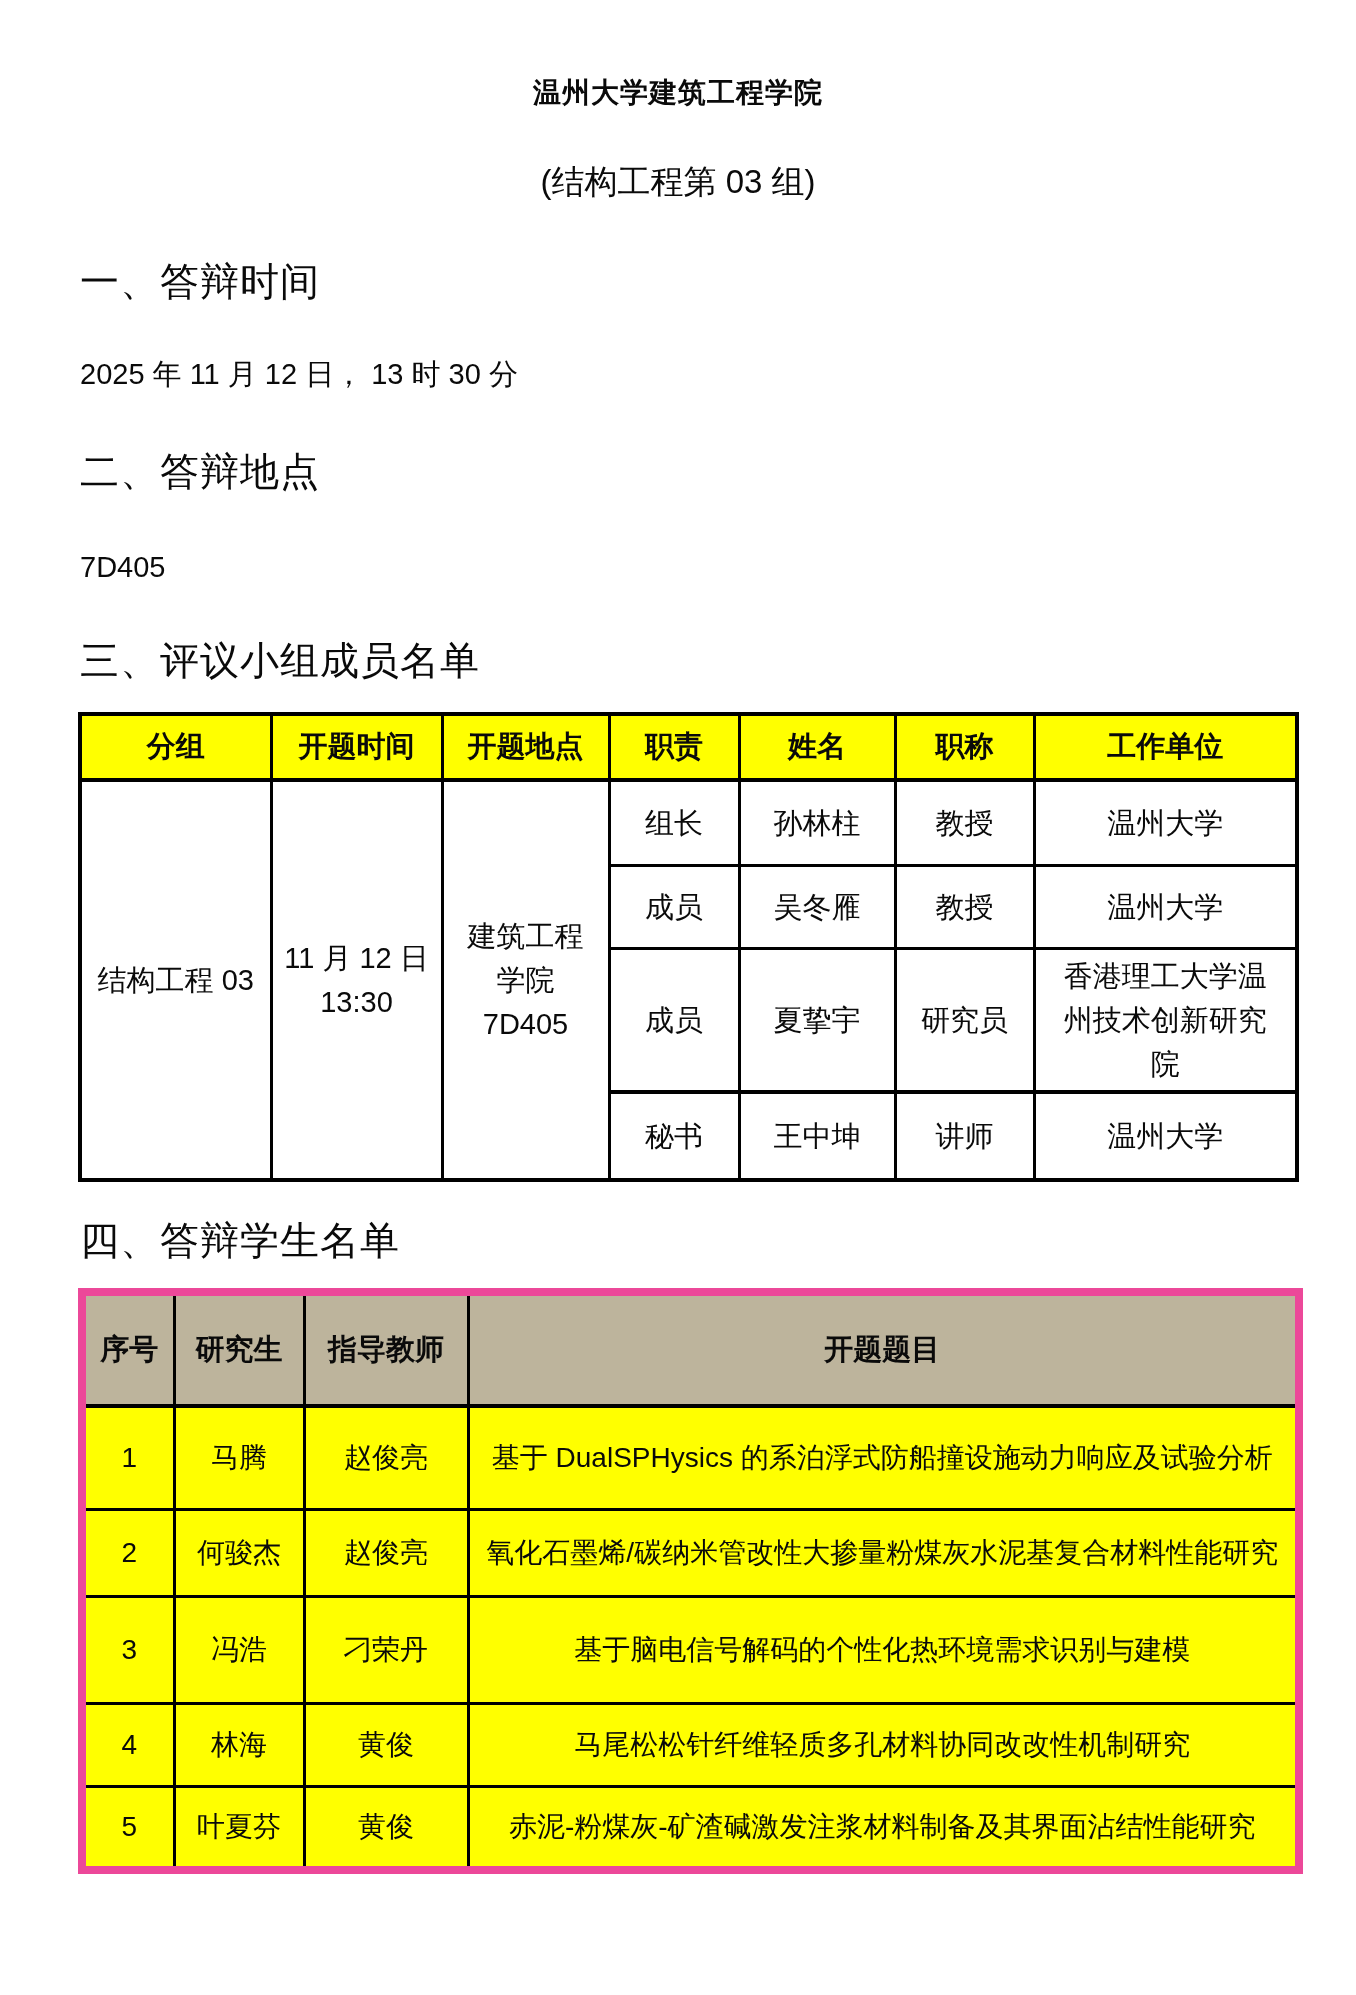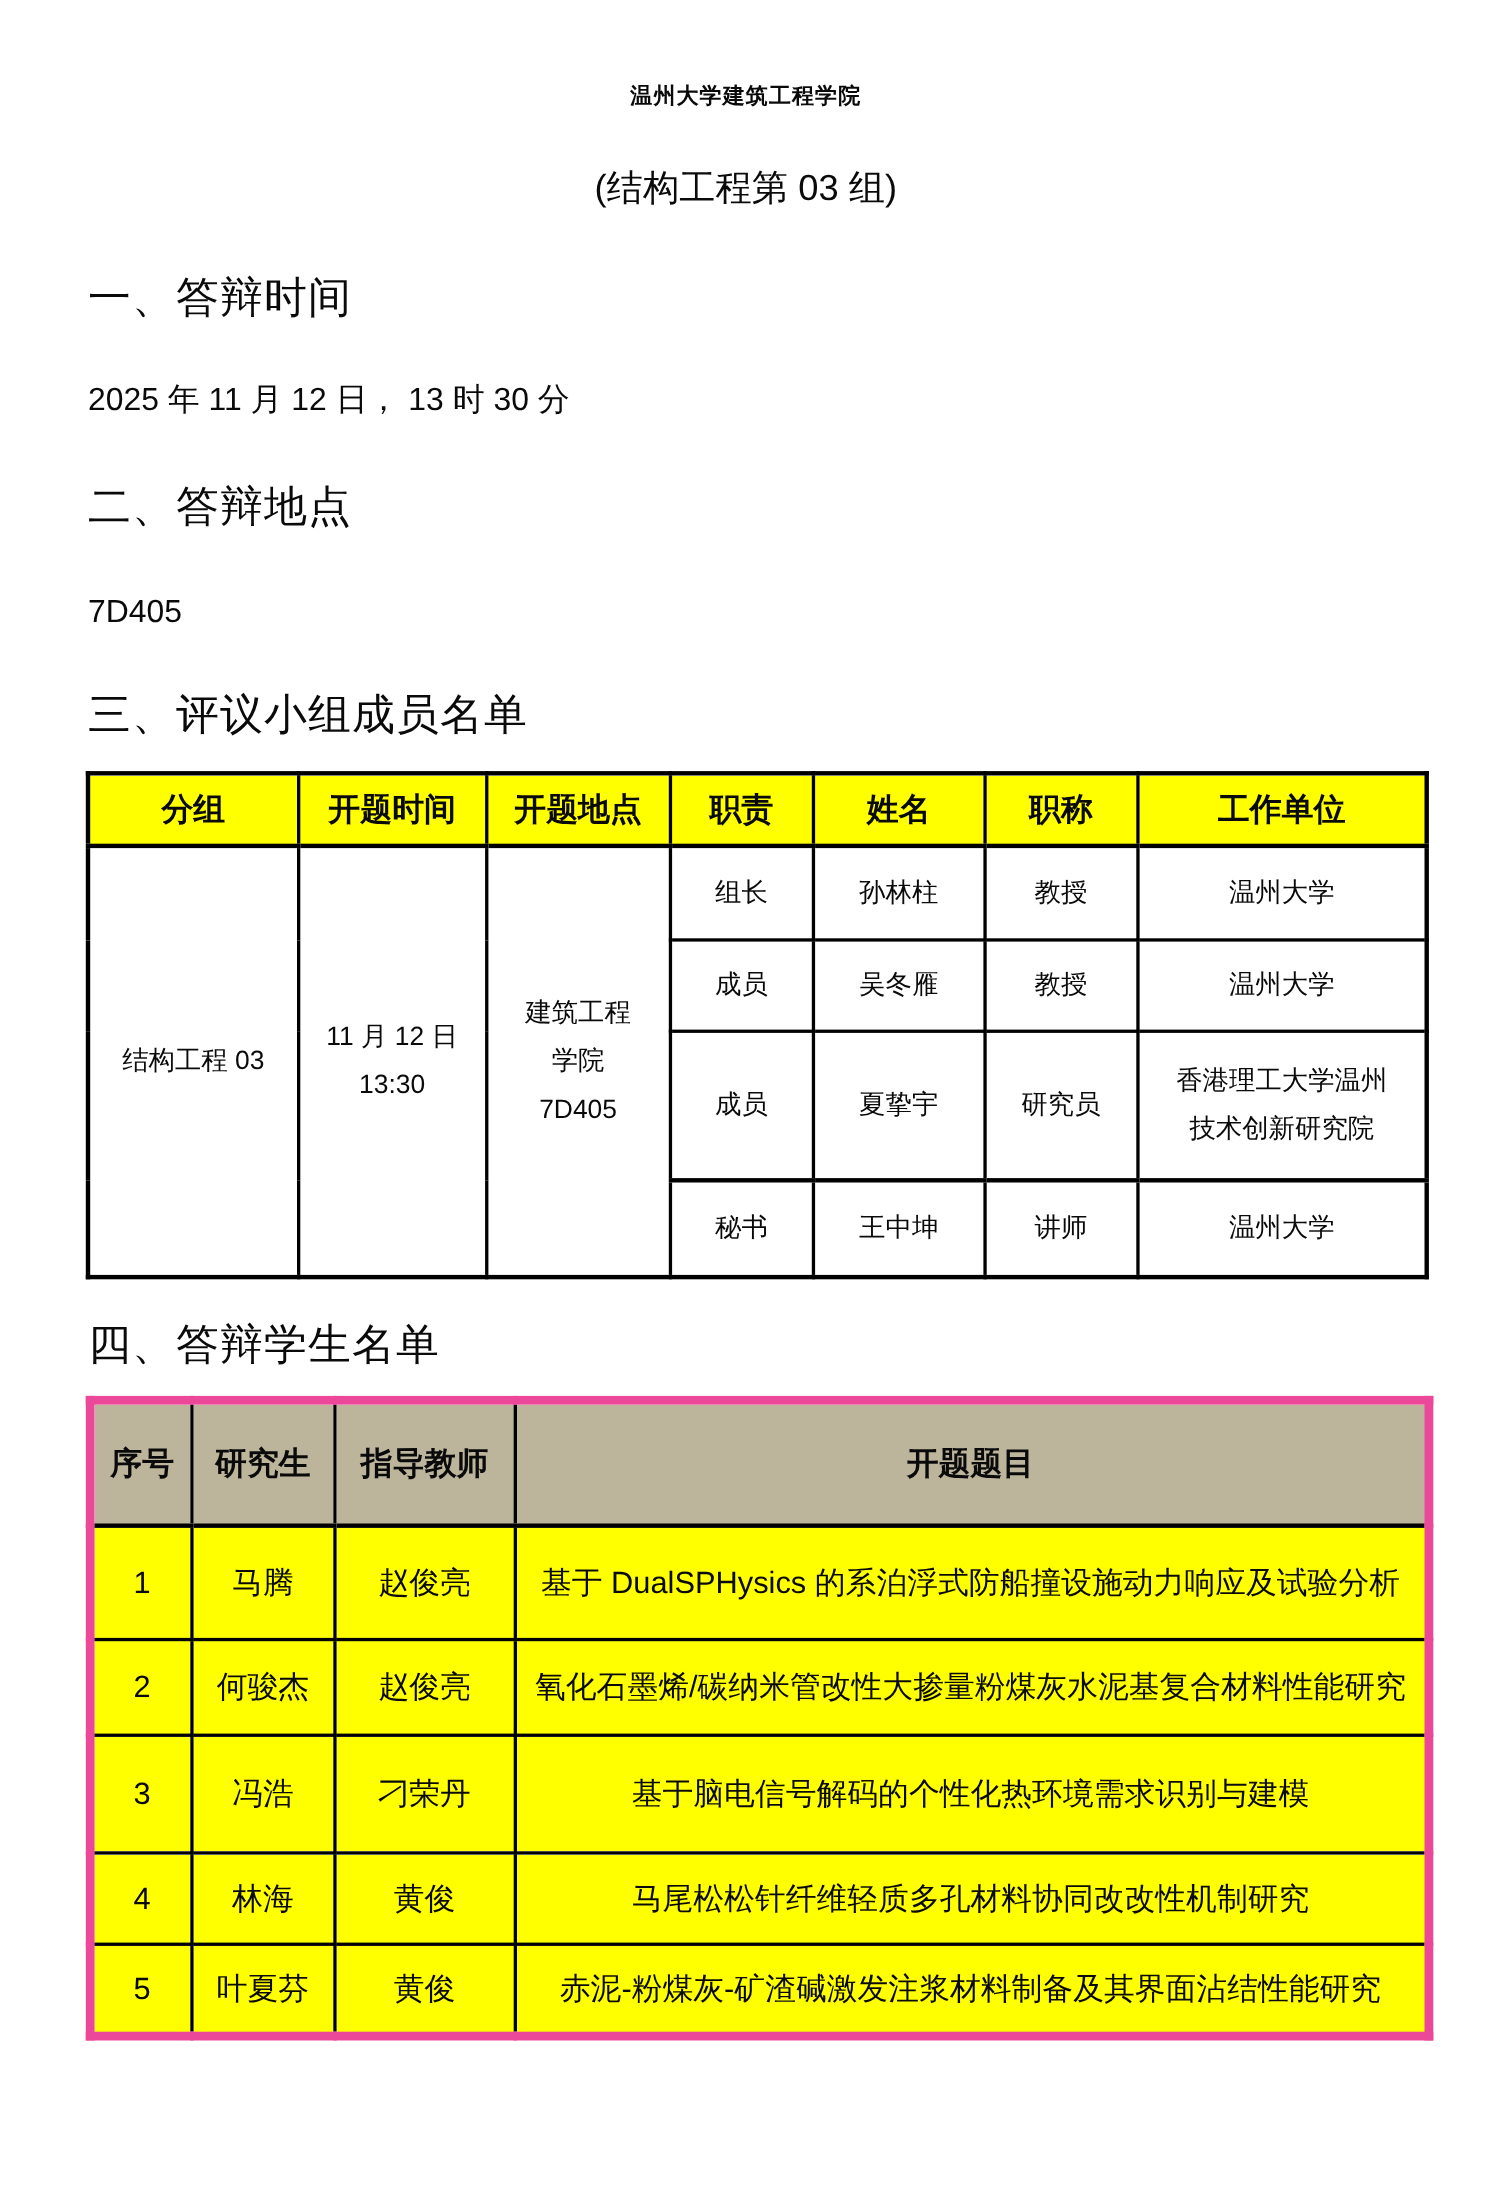--- a/index.html
+++ b/index.html
@@ -7,21 +7,21 @@
     position:relative;
     width:1356px; height:1995px;
     background:#ffffff;
     overflow:hidden;
     font-family:"Liberation Sans","DejaVu Sans",sans-serif;
     color:#0a0a0a;
   }
   .title {
     padding-top:74px;
     text-align:center;
-    font-size:20px; font-weight:700;
+    font-size:28px; font-weight:700;
     letter-spacing:1px;
   }
   .subtitle {
     margin-top:56px;
     text-align:center;
     font-size:30px; font-weight:700;
     letter-spacing:1px;
   }
   .group-line {
     margin-top:48px;
@@ -49,21 +49,21 @@
     border:4px solid #000;
   }
   .committee th {
     background:#FFFF00;
     height:60px;
     font-size:29px; font-weight:700;
     text-align:center;
     border-bottom:4px solid #000;
   }
   .committee td {
-    font-size:24px; font-weight:400;
+    font-size:29px; font-weight:400;
     text-align:center;
     line-height:44px;
     background:#ffffff;
   }
   .committee .r1 td { height:80px; }
   .committee .r2 td { height:78px; }
   .committee .r3 td { height:124px; }
   .committee .r4 td { height:82px; }
   .committee .r3 td { border-bottom:4px solid #000; }
   .unit-wide { padding:4px 26px; }

